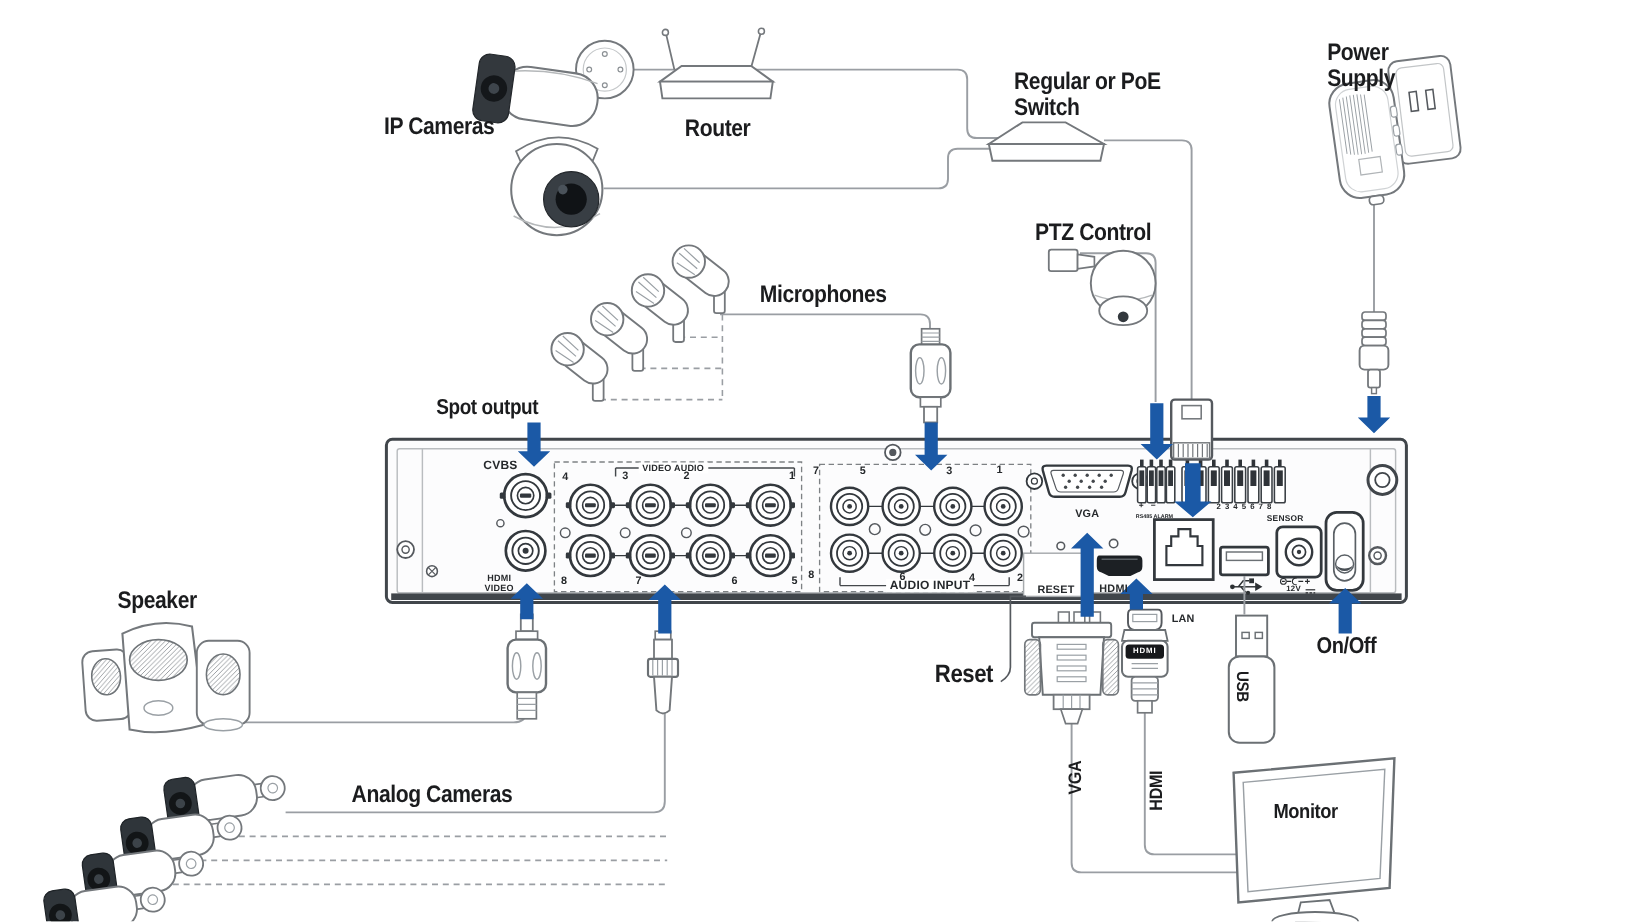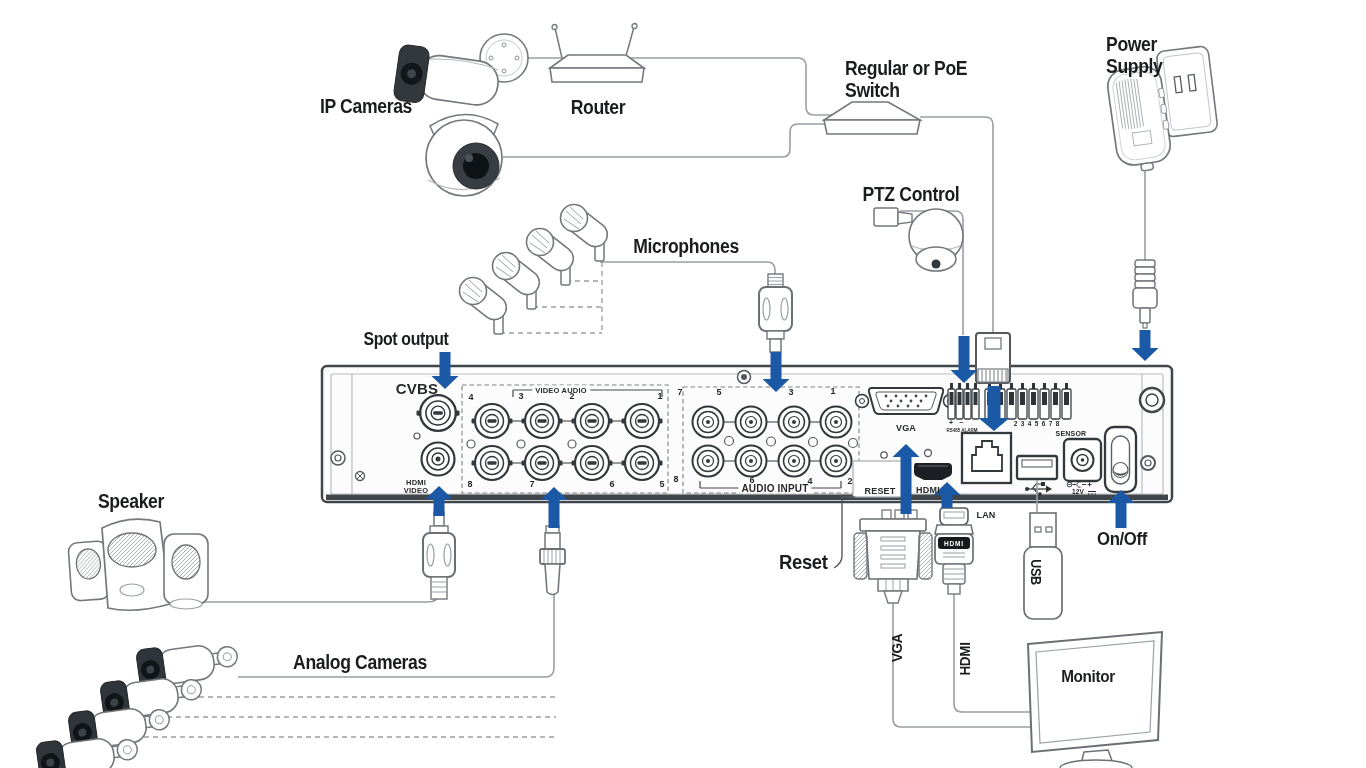--- a/index.html
+++ b/index.html
@@ -471,21 +471,21 @@
 <div class="lbl c" style="left:131px;top:490px">Speaker</div>
 <div class="lbl c" style="left:360px;top:651px">Analog Cameras</div>
 <div class="lbl l" style="left:779px;top:550px;font-size:21px">Reset</div>
 <div class="lbl c" style="left:1122px;top:528px;font-size:19px">On/Off</div>
 <div class="lbl" style="left:1088px;top:677px;font-size:17px;transform:translate(-50%,-50%) scaleX(.9)">Monitor</div>
 <div class="lbl r90" style="left:896px;top:648px">VGA</div>
 <div class="lbl r90" style="left:964px;top:659px">HDMI</div>
 <div class="lbl r90cw" style="left:1036px;top:572px;font-size:14px">USB</div>
 <div class="pl white" style="left:954px;top:543px;font-size:6.5px;letter-spacing:.8px">HDMI</div>
 
-<div class="pl" style="left:417px;top:388px;font-size:15px">CVBS</div>
+<div class="pl" style="left:417px;top:388px;font-size:10px">CVBS</div>
 <div class="pl" style="left:416px;top:482px;font-size:7.5px">HDMI</div>
 <div class="pl" style="left:416px;top:490px;font-size:7.5px">VIDEO</div>
 <div class="pl chip" style="left:561px;top:390px;font-size:7.5px">VIDEO AUDIO</div>
 <div class="pl chip" style="left:775px;top:488px;font-size:10px">AUDIO INPUT</div>
 <div class="pl" style="left:906px;top:428px">VGA</div>
 <div class="pl" style="left:880px;top:491px">RESET</div>
 <div class="pl" style="left:928px;top:490px">HDMI</div>
 <div class="pl" style="left:986px;top:515px">LAN</div>
 <div class="pl" style="left:957px;top:422px;font-size:7px;letter-spacing:2px">+ −</div>
 <div class="pl tiny" style="left:962px;top:429.5px">RS485 ALARM</div>

